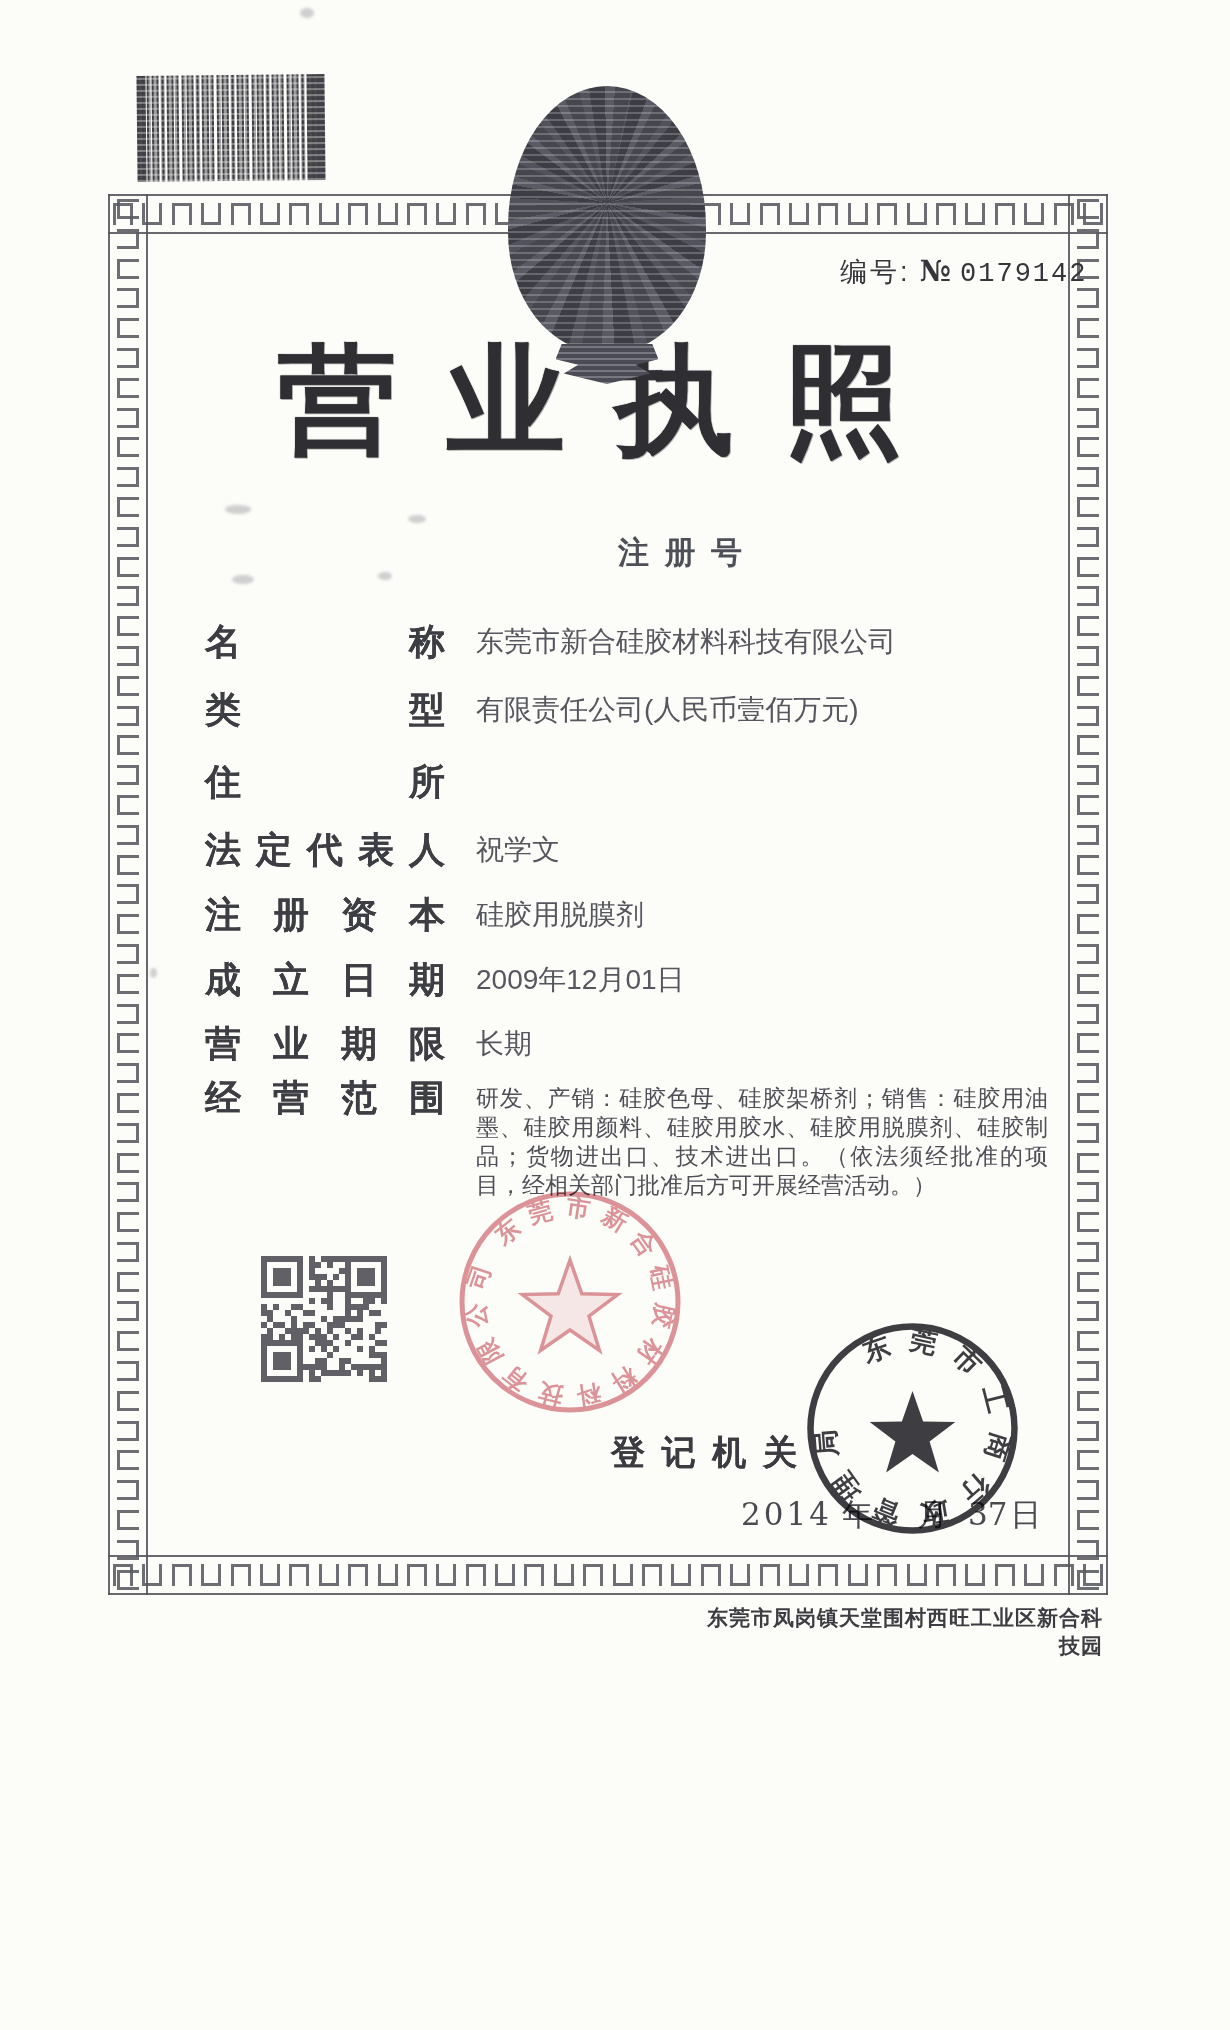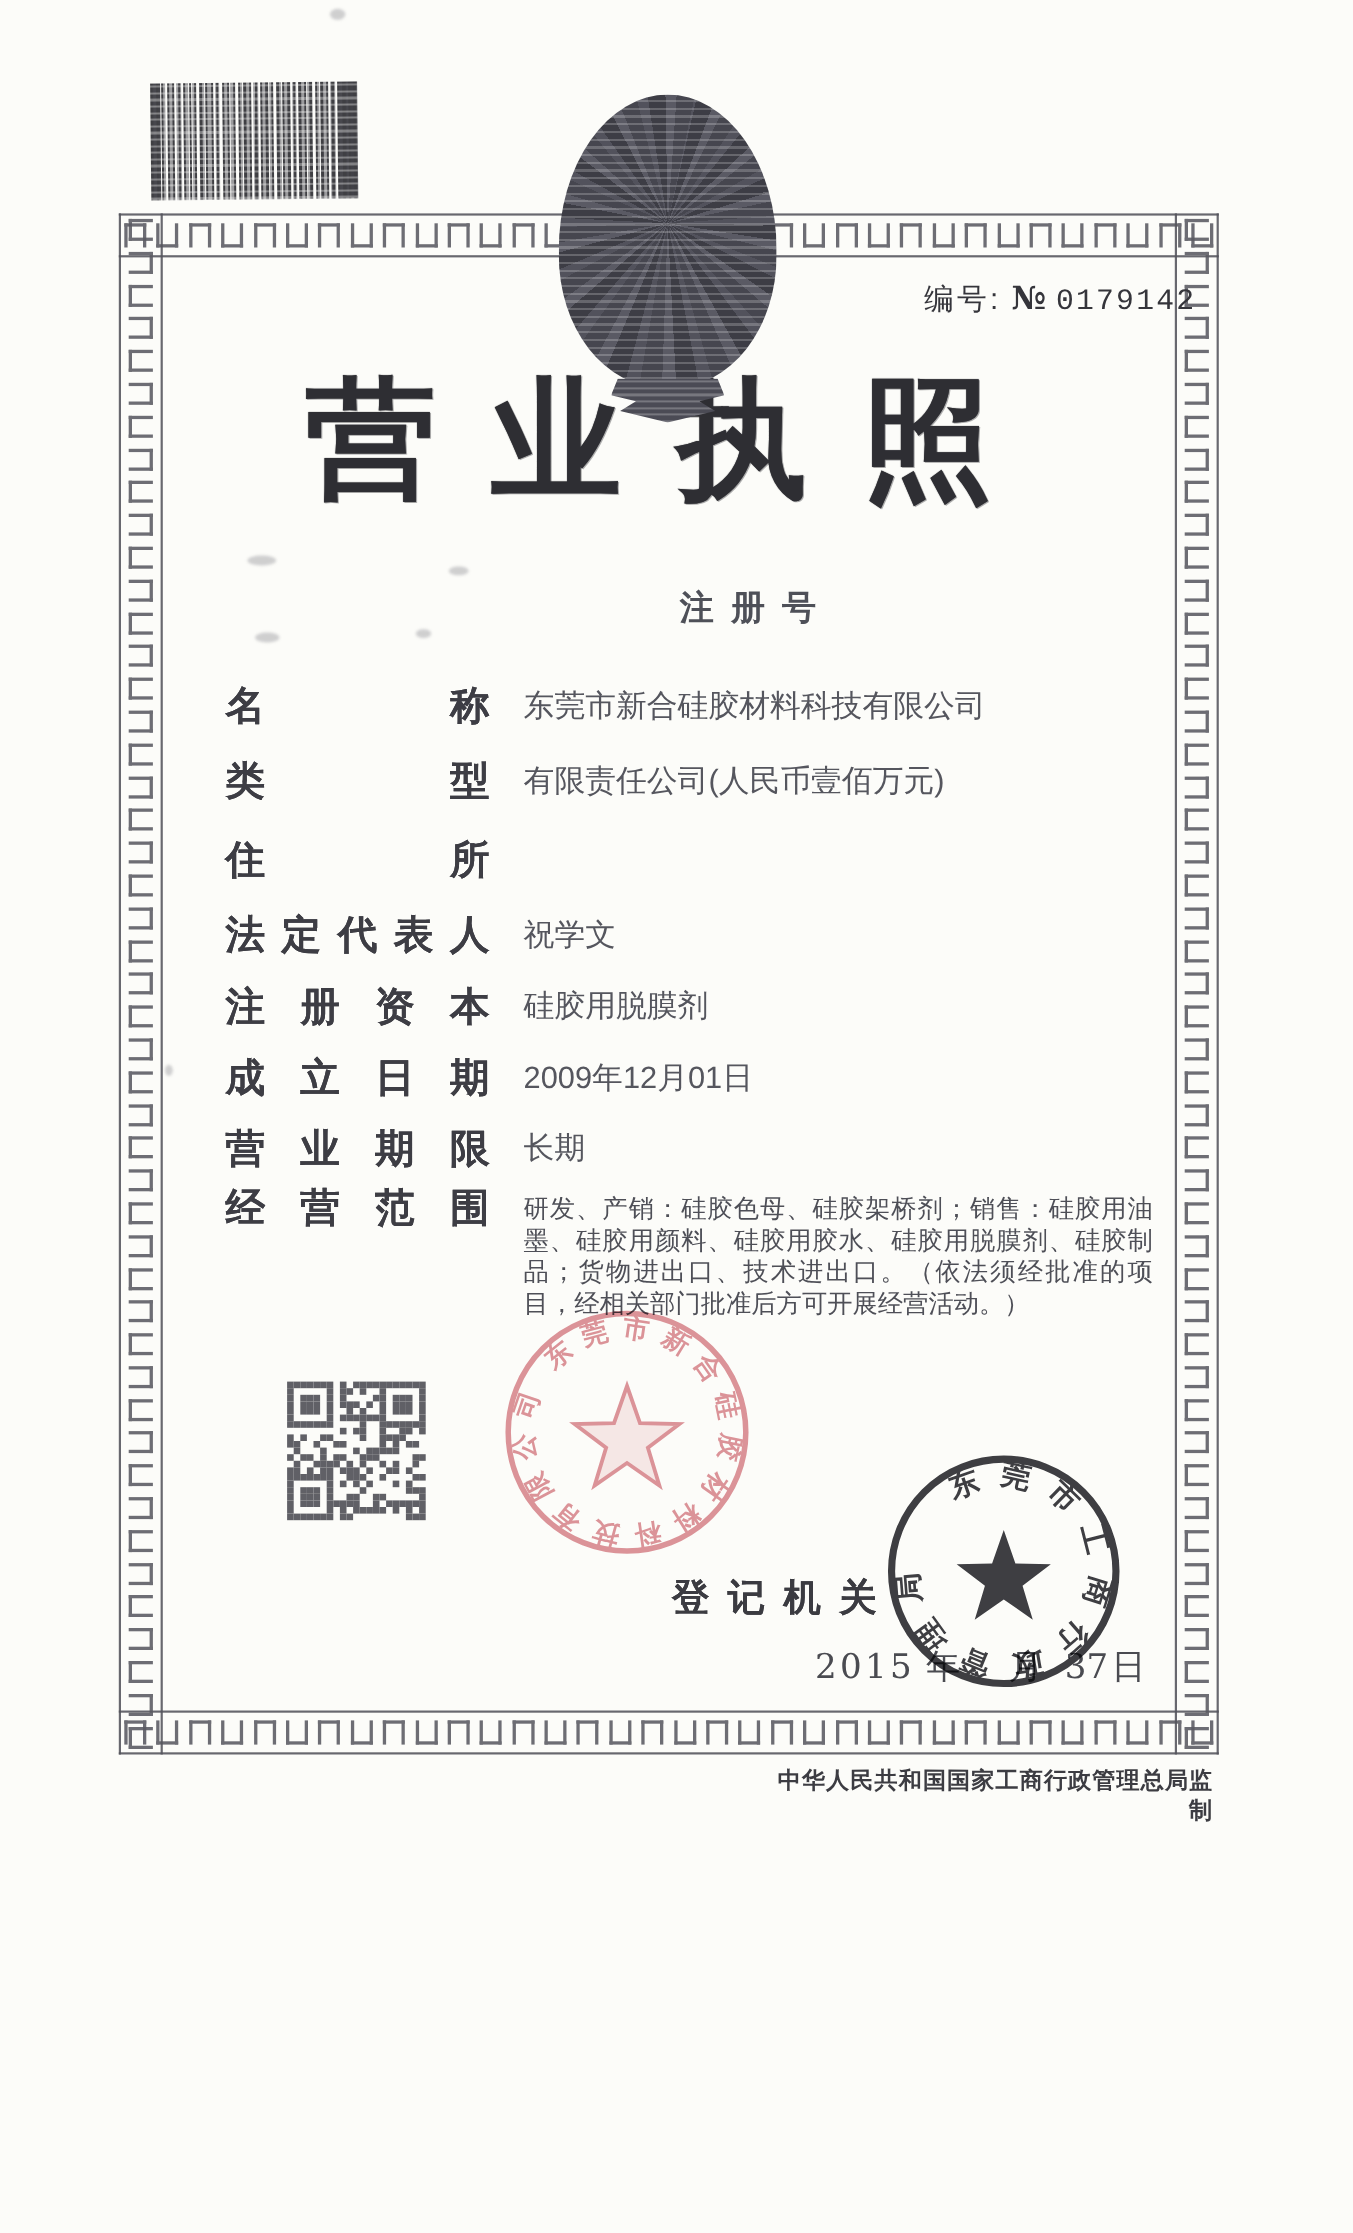--- a/index.html
+++ b/index.html
@@ -613,41 +613,41 @@
   </svg>
 
   <div class="registrar">
       <span>登</span>
       <span>记</span>
       <span>机</span>
       <span>关</span>
     </div>
 
   <div class="issue-date">
-    <span class="y">2015</span>
+    <span class="y">2014</span>
     <span class="u1">年</span>
     <span class="u2">月</span>
     <span class="d">37</span>
     <span class="u3">日</span>
   </div>
 
   <svg class="seal black" viewBox="0 0 225 225">
     <circle cx="112.5" cy="112.5" r="102" fill="none" stroke="#232329" stroke-width="6.5"></circle>
     <polygon points="112.5,75 123.1,105.4 155.3,106.1 129.6,125.6 138.9,156.4 112.5,138 86.1,156.4 95.4,125.6 69.7,106.1 101.9,105.4" fill="#232329"></polygon>
     <defs>
       <path id="black-seal-path" d="M34.5,112.5 A78,78 0 1 1 190.5,112.5 A78,78 0 1 1 34.5,112.5" fill="none"></path>
     </defs>
     <g transform="rotate(55 112.5 112.5)">
       <text fill="#232329" font-size="27" font-weight="bold" letter-spacing="16">
         <textPath href="#black-seal-path" id="black-seal-text">东莞市工商行政管理局</textPath>
       </text>
     </g>
   </svg>
 
-  <div class="footer-right">中华人民共和国国家工商行政管理总局监制</div>
+  <div class="footer-right">东莞市凤岗镇天堂围村西旺工业区新合科技园</div>
 
   <div class="artifact" style="left:150px;top:968px;width:7px;height:10px;"></div>
   <div class="artifact" style="left:225px;top:505px;width:26px;height:9px;"></div>
   <div class="artifact" style="left:408px;top:515px;width:18px;height:8px;"></div>
   <div class="artifact" style="left:232px;top:575px;width:22px;height:9px;"></div>
   <div class="artifact" style="left:378px;top:572px;width:14px;height:8px;"></div>
   <div class="artifact" style="left:300px;top:8px;width:14px;height:10px;"></div>
 
 </div>
 

